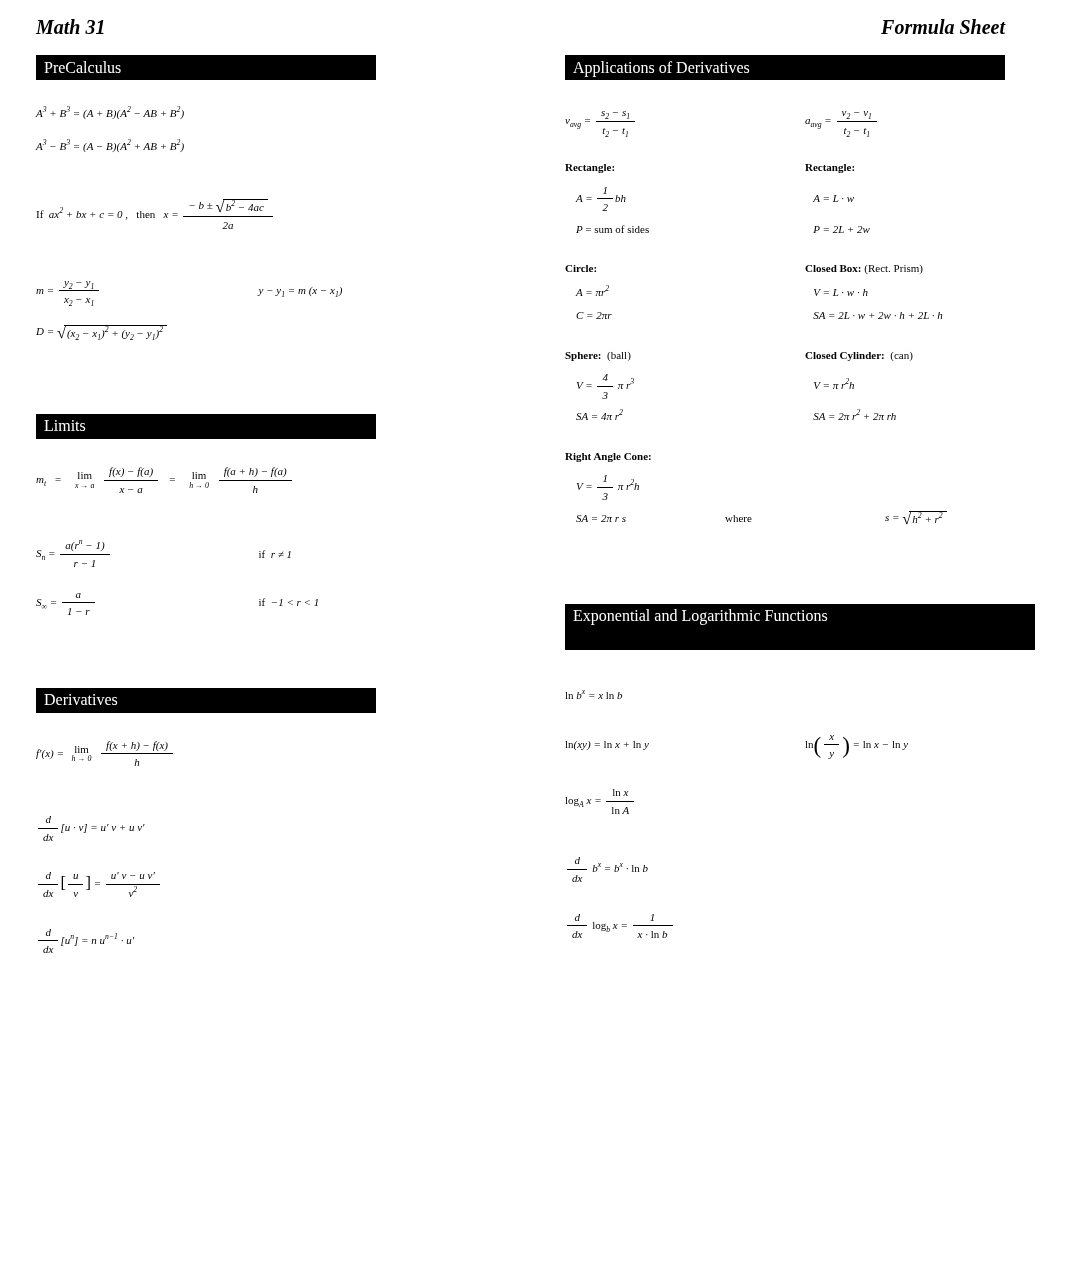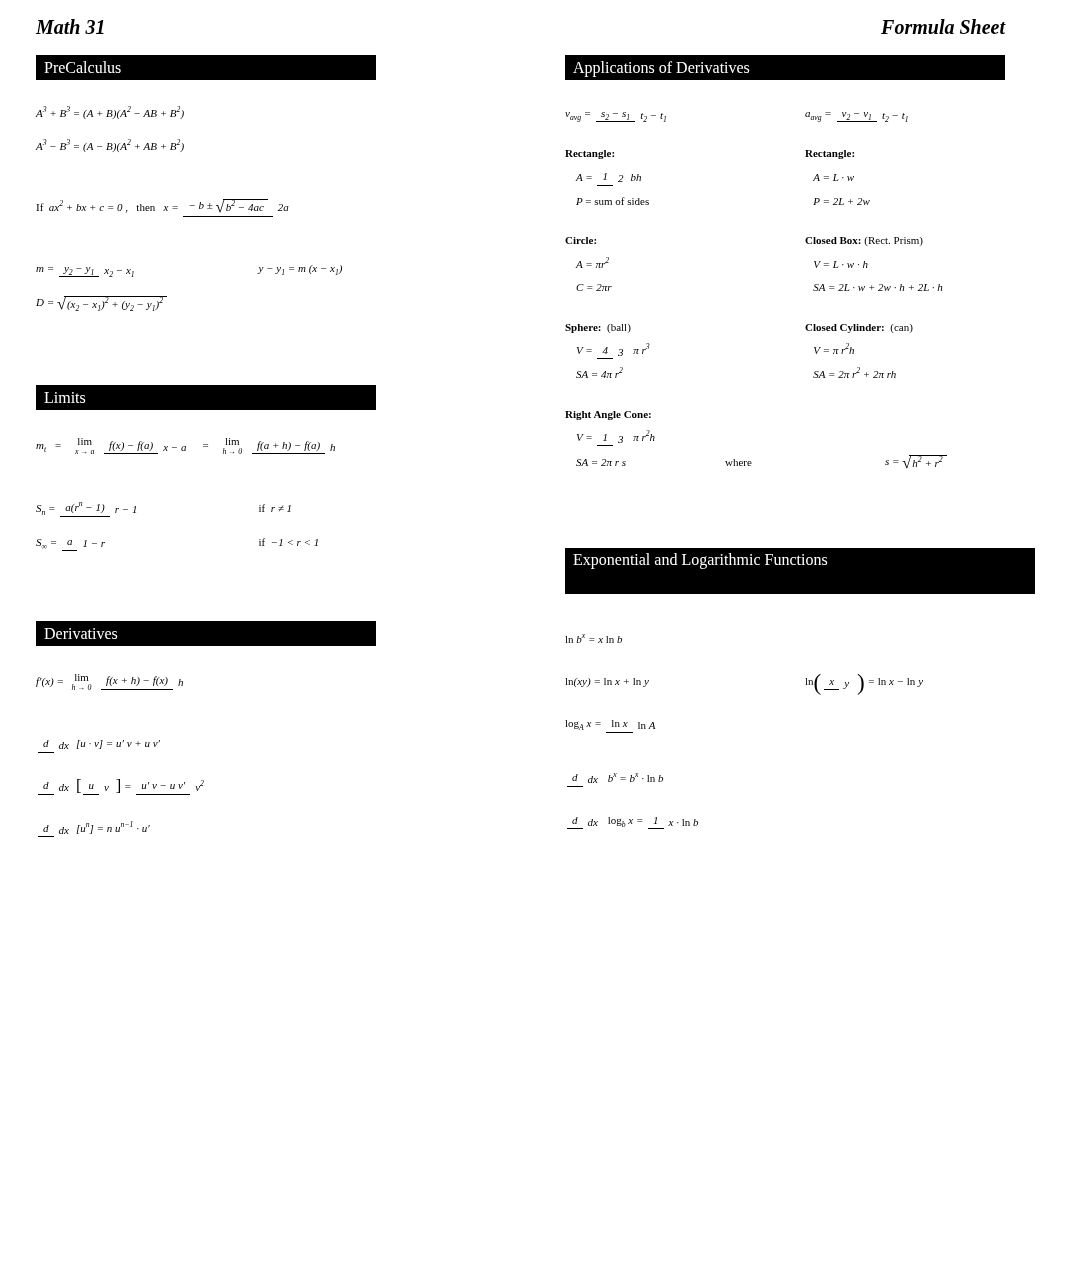--- a/index.html
+++ b/index.html
@@ -50,21 +50,21 @@
   
   .math {
     font-family: "Liberation Serif", serif;
     font-size: 11px; font-style: italic;
     white-space: pre-wrap; line-height: 1.4;
   }
   .mup, .mbold, .mlim-top, .mbig, .mparen, .mrad { font-style: normal; }
   .mbold { font-weight: bold; }
 
   .mfrac {
-    display: inline-flex; flex-direction: row;
+    display: inline-flex; flex-direction: column;
     text-align: center; vertical-align: middle; margin: 0 2px;
   }
   .mnum { display: block; padding: 0 5px 2px; border-bottom: 1px solid #000; line-height: 1.15; }
   .mden { display: block; padding: 2px 5px 0; line-height: 1.15; }
 
   .msqrt { display: inline-flex; align-items: flex-end; vertical-align: middle; }
   .mrad { font-size: 1.5em; line-height: 0.85; margin-right: -2px; }
   .mradicand { border-top: 1px solid #000; padding: 1px 4px 0 3px; line-height: 1.2; }
 
   .mlim { display: inline-flex; flex-direction: column; align-items: center; vertical-align: middle; margin: 0 5px; }

